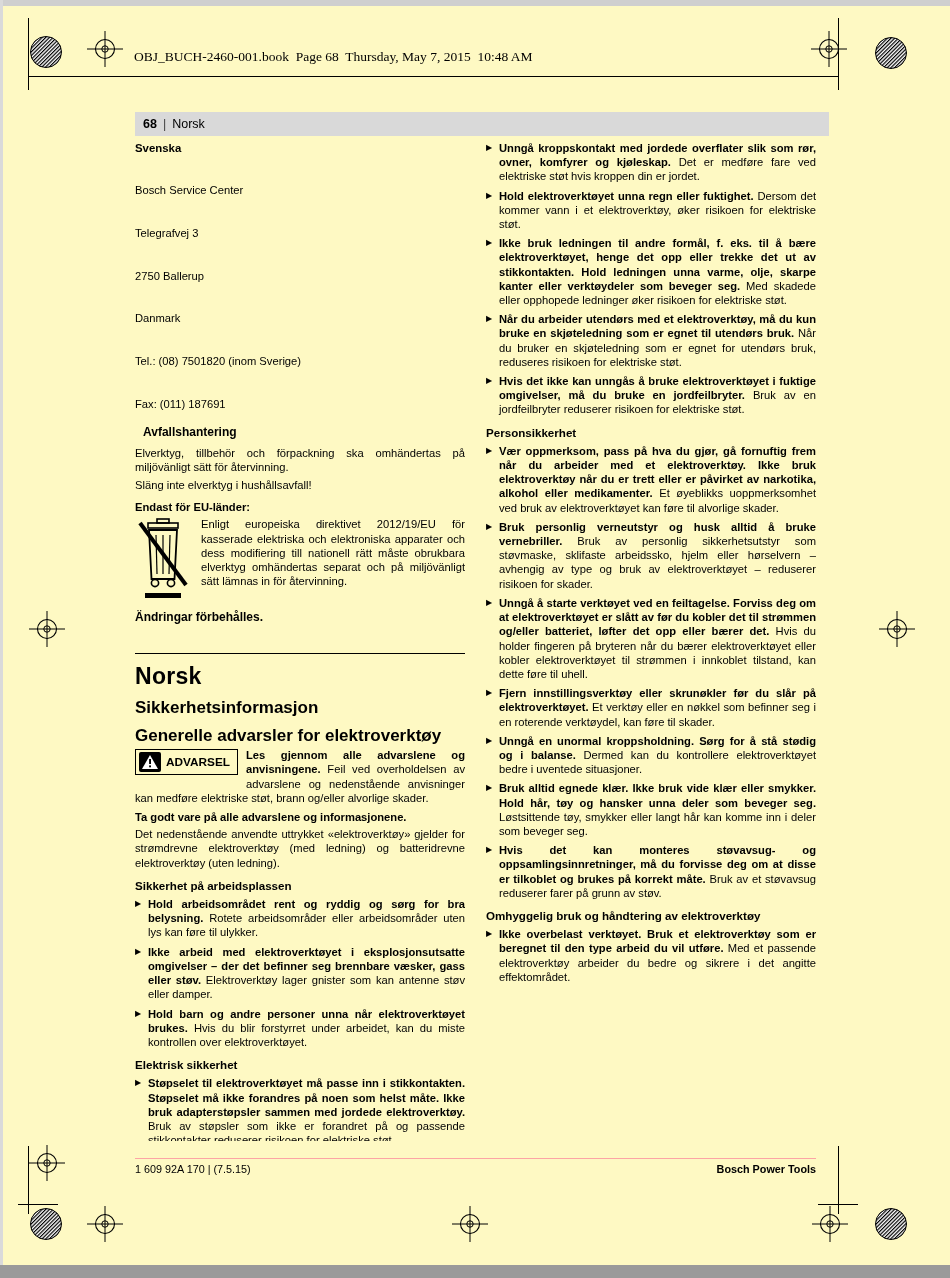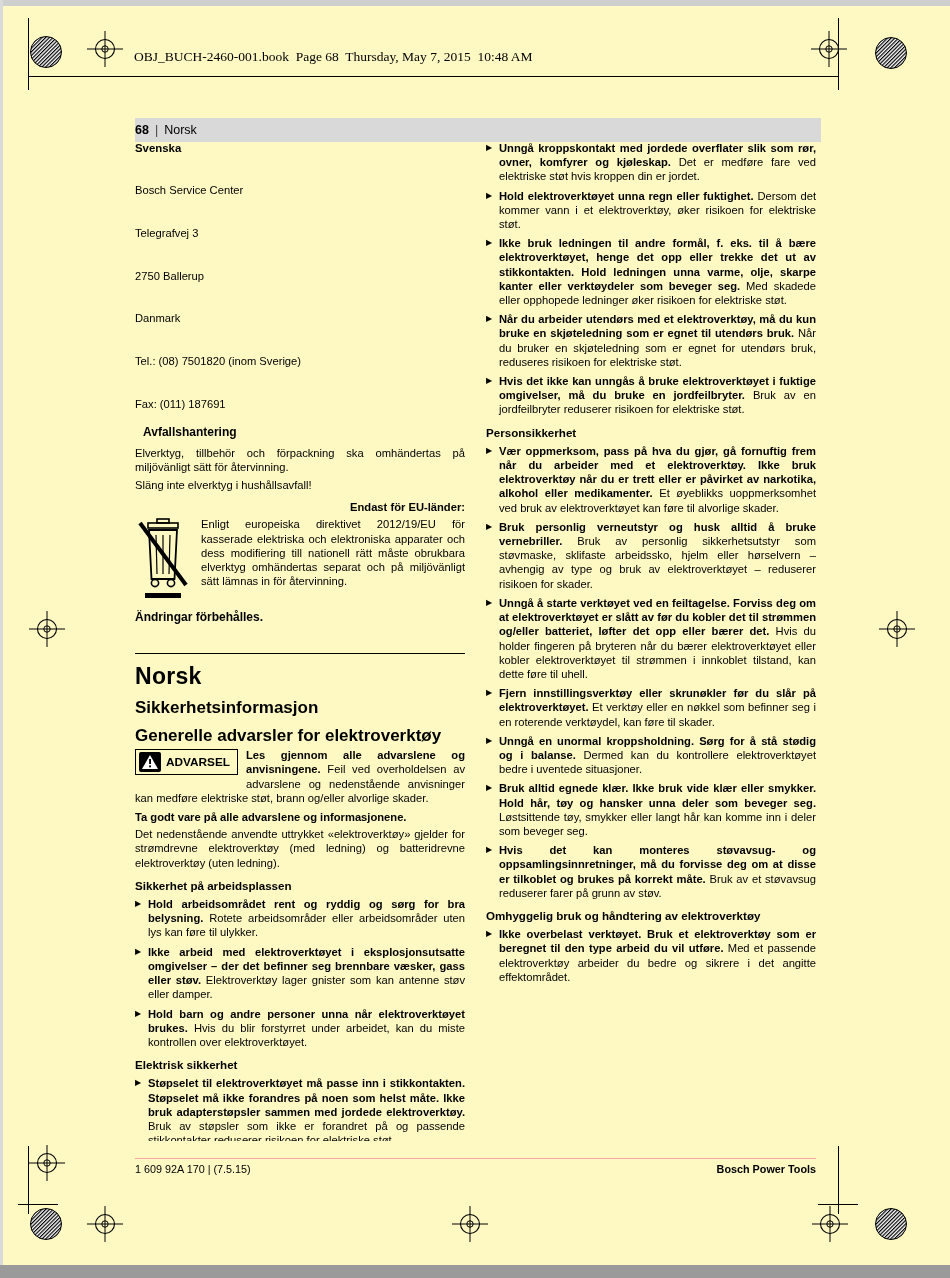--- a/index.html
+++ b/index.html
@@ -3,33 +3,33 @@
 <meta charset="utf-8">
 <style>
   html,body{margin:0;padding:0;}
   body{background:#9a9a9a;font-family:"Liberation Sans",sans-serif;}
   .sheet{position:relative;width:950px;height:1265px;background:#fef9c3;overflow:hidden;color:#000;}
   .edge-top{position:absolute;left:0;top:0;width:950px;height:6px;background:#cfcfcf;}
   .edge-left{position:absolute;left:0;top:0;width:3px;height:1278px;background:#dadada;}
   .crop{position:absolute;background:#000;}
   .mark{position:absolute;}
   .scan-header{position:absolute;left:134px;top:49px;font-family:"Liberation Serif",serif;font-size:13.5px;white-space:pre;}
-  .pgbar{position:absolute;left:135px;top:118px;width:686px;height:24px;background:#d9d9d9;display:flex;align-items:center;font-size:12.5px;gap:6px;}
+  .pgbar{position:absolute;left:135px;top:112px;width:686px;height:24px;background:#d9d9d9;display:flex;align-items:center;padding-left:8px;font-size:12.5px;gap:6px;}
   .pgbar .num{font-weight:bold;}
   .pgbar .sep{color:#444;}
   .col{position:absolute;top:141px;width:330px;font-size:11.2px;line-height:14.2px;text-align:justify;}
   .col-left{left:135px;height:1000px;overflow:hidden;}
   .col-right{left:486px;height:1014px;overflow:hidden;}
   .h-lang{font-weight:bold;font-size:11.4px;text-align:left;margin:0 0 2px;}
   .addr{text-align:left;}
   .addr div{line-height:14.7px;margin-top:28px;}
   .h-block{font-size:12px;font-weight:bold;text-align:left;margin:14px 8px 6px;}
   .p{margin:0 0 4px;}
   .p-tight{margin:0 0 8px;}
-  .h-inline{font-weight:bold;text-align:right;margin:0 0 3px;}
+  .h-inline{font-weight:bold;text-align:left;margin:0 0 3px;}
   .eu{display:flex;gap:10px;margin:2px 0 7px;}
   .eu svg{flex:0 0 56px;}
   .eu .eu-text{flex:1;margin:0;}
   .note{font-weight:bold;font-size:12px;text-align:left;margin-top:5px;}
   .norsk-sec{border-top:1.3px solid #000;margin-top:28px;padding-top:15px;}
   .h-norsk{font-size:23px;font-weight:bold;text-align:left;margin:0 0 18px;letter-spacing:0.3px;}
   .h-sik{font-size:17px;font-weight:bold;text-align:left;margin:0 0 14px;}
   .h-gen{font-size:17px;font-weight:bold;text-align:left;margin:0 0 5px;}
   .h-sub{font-size:11.6px;font-weight:bold;text-align:left;margin:9px 0 4px;}
   .advbox{float:left;display:flex;align-items:center;gap:5px;border:1.7px solid #000;padding:2px 7px 2px 3px;margin:1px 8px 2px 0;font-weight:bold;font-size:11.8px;}

